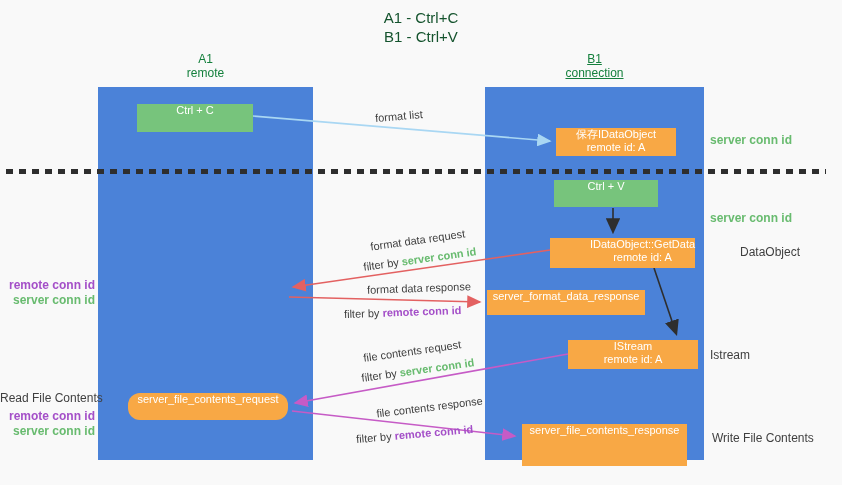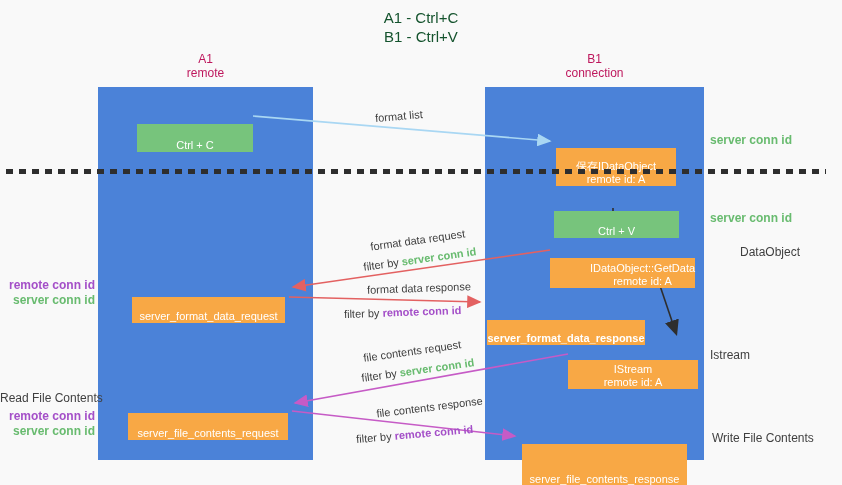--- a/index.html
+++ b/index.html
@@ -13,37 +13,37 @@
     background:#f9f9f9;
     overflow:hidden;
   }
   .title{
     position:absolute;left:0;top:8px;width:842px;
     text-align:center;color:#14532d;
     font-size:15px;line-height:19px;
   }
   .lane-header{
     position:absolute;top:52px;
-    text-align:center;color:#be185d;
+    text-align:center;color:#15803d;
     font-size:12px;line-height:14px;
   }
   .lane{
     position:absolute;top:87px;height:373px;
     background:#4b82d8;z-index:1;
   }
   #lane-a1{left:98px;width:215px;}
   #lane-b1{left:485px;width:219px;}
   .lane-header.a1{left:98px;width:215px;}
-  .lane-header.b1{left:485px;width:219px;}
+  .lane-header.b1{left:485px;width:219px;text-decoration:underline;}
   #arrows{position:absolute;left:0;top:0;z-index:2;}
   .node{
     position:absolute;z-index:3;
     color:#ffffff;font-size:11px;line-height:13px;
-    display:flex;flex-direction:column;align-items:center;justify-content:flex-end;
-    text-align:center;box-sizing:border-box;margin-top:20px;
+    display:flex;flex-direction:column;align-items:center;justify-content:flex-start;
+    text-align:center;box-sizing:border-box;
   }
   .green{background:#77c47c;}
   .orange{background:#f8a845;}
   .edge-label{
     position:absolute;z-index:3;
     font-size:11px;color:#3f3f3f;white-space:nowrap;
   }
   .side-label{
     position:absolute;z-index:3;
     font-size:12px;color:#3f3f3f;white-space:nowrap;
@@ -101,48 +101,45 @@
     <line x1="289" y1="297" x2="480" y2="302" stroke="#e36161" stroke-width="1.6" marker-end="url(#mRed)"></line>
     <line x1="654" y1="268" x2="676" y2="333" stroke="#2e2e2e" stroke-width="1.6" marker-end="url(#mBlack)"></line>
     <line x1="568" y1="354" x2="295" y2="403" stroke="#c65bc6" stroke-width="1.6" marker-end="url(#mMagenta)"></line>
     <line x1="292" y1="411" x2="515" y2="436" stroke="#c65bc6" stroke-width="1.6" marker-end="url(#mMagenta)"></line>
   </svg>
 
   <div class="node green" style="left:137px;top:104px;width:116px;height:28px;">
     <div>Ctrl + C</div>
   </div>
 
-  <div class="node orange" style="left:556px;top:128px;width:120px;height:38px;">
+  <div class="node orange" style="left:556px;top:128px;width:120px;height:28px;">
     <div>保存IDataObject</div>
     <div>remote id: A</div>
   </div>
 
-  <div class="node green" style="left:554px;top:191px;width:125px;height:27px;">
+  <div class="node green" style="left:554px;top:180px;width:104px;height:27px;">
     <div>Ctrl + V</div>
   </div>
 
   <div class="node orange" style="left:550px;top:238px;width:145px;height:30px;padding-left:40px;">
     <div>IDataObject::GetData</div>
     <div>remote id: A</div>
   </div>
 
-  <div class="node orange" style="left:132px;top:277px;width:153px;height:26px;">
-    <div>server_format_data_request</div>
-  </div>
 
-  <div class="node orange" style="left:487px;top:300px;width:158px;height:25px;font-weight:bold;">
+  <div class="node orange" style="left:487px;top:290px;width:158px;height:25px;">
     <div>server_format_data_response</div>
   </div>
 
   <div class="node orange" style="left:568px;top:340px;width:130px;height:29px;">
     <div>IStream</div>
     <div>remote id: A</div>
   </div>
 
-  <div class="node orange" style="left:128px;top:393px;width:160px;height:27px;">
+  <div class="node orange" style="left:128px;top:393px;width:160px;height:27px;border-radius:12px;">
     <div>server_file_contents_request</div>
   </div>
 
   <div class="node orange" style="left:522px;top:424px;width:165px;height:42px;">
     <div>server_file_contents_response</div>
   </div>
 
   <div class="edge-label" style="left:375px;top:110px;transform:rotate(-5deg);">format list</div>
 
   <div class="edge-label" style="left:370px;top:234px;transform:rotate(-8deg);">format data request</div>

